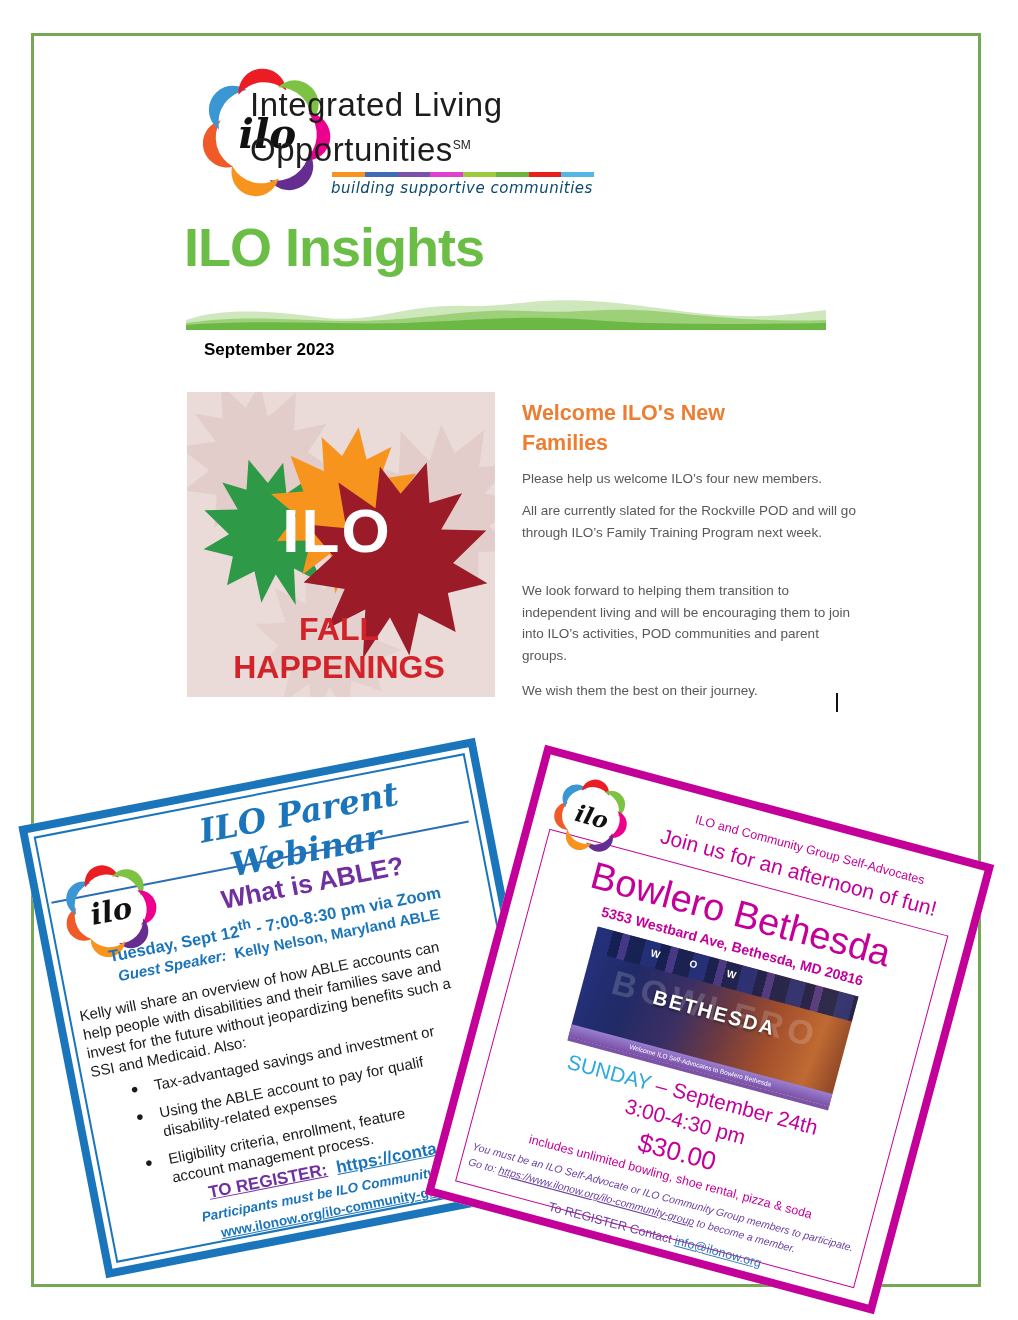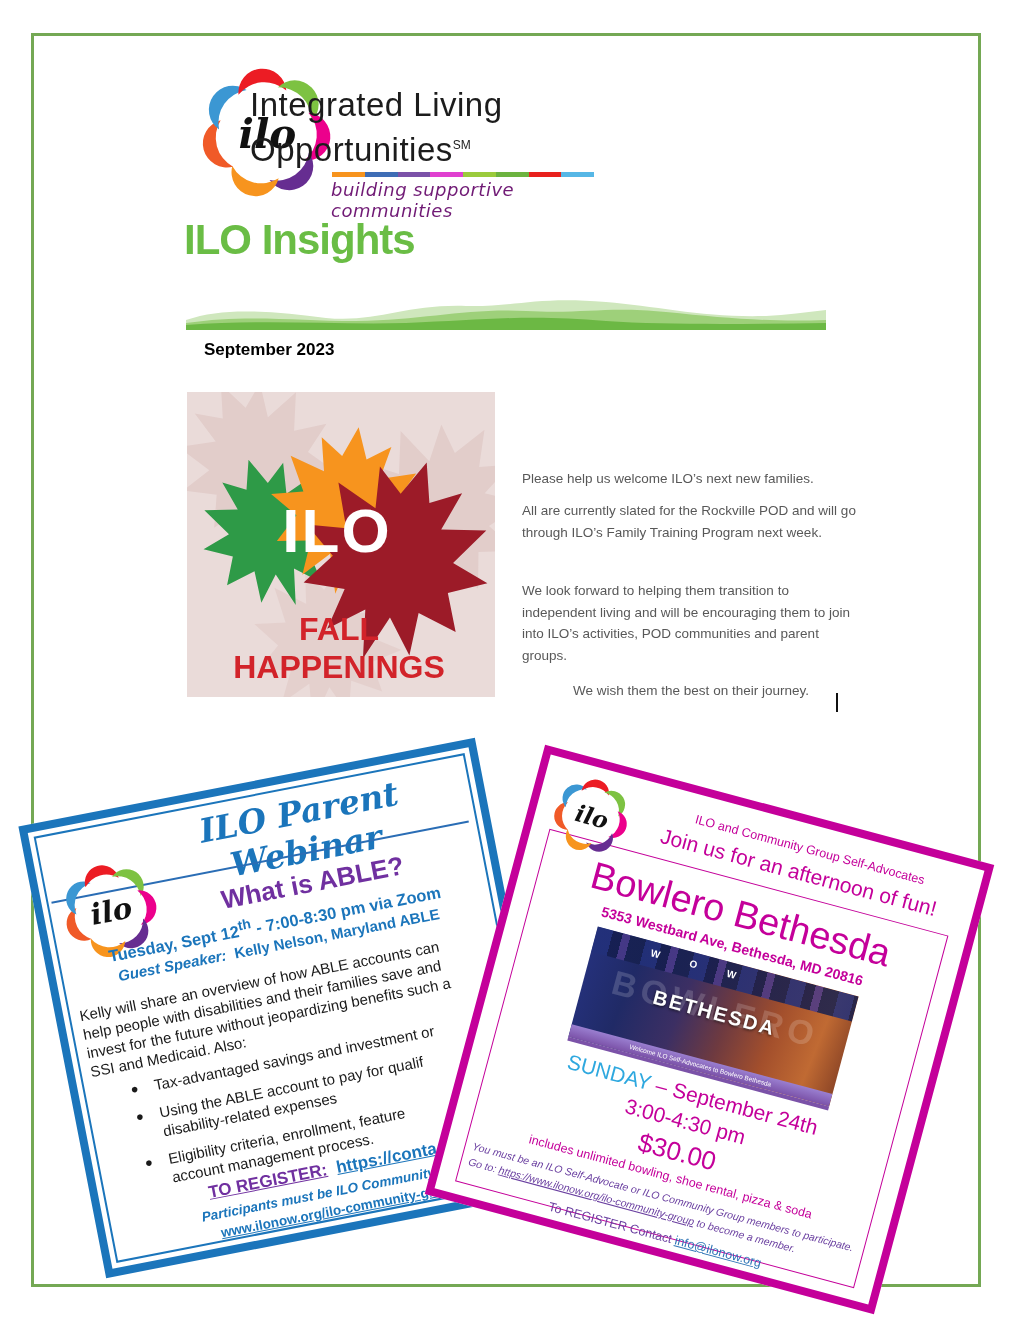--- a/index.html
+++ b/index.html
@@ -10,37 +10,37 @@
   
   .frame{left:31px;top:33px;width:944px;height:1248px;border:3px solid #74A854;z-index:1;}
 
   
   .logo-svg{left:186px;top:58px;width:160px;height:150px;z-index:2;}
   .orgname{left:250px;top:84px;width:344px;text-align:left;color:#1c1c1c;
            font-size:33px;line-height:41px;letter-spacing:.5px;font-weight:400;z-index:2;}
   .orgname sup{font-size:12px;letter-spacing:0;}
   .colorbar{left:332px;top:172px;width:262px;height:5px;display:flex;z-index:2;}
   .colorbar span{flex:1;}
-  .tagline{left:331px;top:179px;width:264px;color:#701a75;font-size:18px;font-style:italic;
+  .tagline{left:331px;top:179px;width:264px;color:#0c4a6e;font-size:15px;font-style:italic;
            letter-spacing:.5px;z-index:2;font-family:"DejaVu Sans",sans-serif;}
 
-  .news-title{left:184px;top:216px;font-size:42px;font-weight:bold;color:#6ABD45;
+  .news-title{left:184px;top:216px;font-size:54px;font-weight:bold;color:#6ABD45;
               letter-spacing:-1px;z-index:2;}
   .wave{left:186px;top:294px;width:640px;height:36px;z-index:2;}
   .issue-date{left:204px;top:340px;font-size:17px;font-weight:bold;color:#000000;z-index:2;}
 
   
   .fall-card{left:187px;top:392px;width:308px;height:305px;background:#EADBD9;overflow:hidden;z-index:2;}
   .fall-card svg{position:absolute;left:0;top:0;}
 
   
   .welcome-title{left:522px;top:398px;width:250px;font-size:21.5px;line-height:30px;
                  font-weight:bold;color:#ED7D31;z-index:2;}
   .welcome-p{left:522px;width:338px;font-size:13.5px;line-height:21.5px;color:#585858;z-index:2;}
-  .p0{top:468px;} .p1{top:500px;} .p2{top:580px;} .p3{top:680px;text-align:center;}
+  .p0{top:468px;} .p1{top:500px;} .p2{top:580px;} .p3{top:680px;}
   .cursor{left:836px;top:693px;width:2px;height:19px;background:#111;z-index:2;}
 
   
   .flyer-blue{left:58px;top:778px;width:465px;height:460px;background:#fff;
               border:8px solid #1B75BB;box-sizing:border-box;transform:rotate(-11deg);z-index:20;}
   .fb-inner{left:5px;top:5px;right:5px;bottom:5px;border:2px solid #1B75BB;}
   .fb-title{left:100px;top:12px;width:340px;text-align:center;color:#1B75BB;
             font-family:"DejaVu Serif",serif;font-style:italic;font-weight:bold;font-size:33px;}
   .fb-rule{left:10px;top:72px;width:425px;border-top:2px solid #2a6db5;}
   .fb-logo{left:12px;top:38px;width:108px;height:108px;}
@@ -160,21 +160,22 @@
       <use href="#maple-leaf" x="-100" y="-100" width="200" height="200" fill="#DFC6C3" opacity="0.5" transform="translate(140,250) scale(0.85) rotate(10)"></use>
       <use href="#maple-leaf" x="-100" y="-100" width="200" height="200" fill="#2E9A47" transform="translate(85,140) scale(0.80) rotate(-18)"></use>
       <use href="#maple-leaf" x="-100" y="-100" width="200" height="200" fill="#F7941E" transform="translate(160,118) scale(0.88) rotate(8)"></use>
       <use href="#maple-leaf" x="-100" y="-100" width="200" height="200" fill="#9C1B28" transform="translate(208,168) scale(1.08) rotate(18)"></use>
       <text x="150" y="160" text-anchor="middle" font-family="Liberation Sans" font-weight="bold" font-size="62" fill="#fff" letter-spacing="2">ILO</text>
       <text x="152" y="248" text-anchor="middle" font-family="Liberation Sans" font-weight="bold" font-size="32" fill="#D2232A">FALL</text>
       <text x="152" y="286" text-anchor="middle" font-family="Liberation Sans" font-weight="bold" font-size="32" fill="#D2232A">HAPPENINGS</text>
     </svg>
   </div>
 
-  <div class="abs welcome-p p0">Please help us welcome ILO’s next new families.</div>
+  <div class="abs welcome-title">Welcome ILO's New Families</div>
+  <div class="abs welcome-p p0">Please help us welcome ILO’s four new members.</div>
   <div class="abs welcome-p p2">We look forward to helping them transition to independent living and will be encouraging them to join into ILO’s activities, POD communities and parent groups.</div>
   <div class="abs welcome-p p1">All are currently slated for the Rockville POD and will go through ILO’s Family Training Program next week.</div>
   <div class="abs welcome-p p3">We wish them the best on their journey.</div>
   <div class="abs cursor"></div>
 
   <div class="abs flyer-blue">
     <div class="abs fb-inner"></div>
     <div class="abs fb-title">ILO Parent Webinar</div>
     <div class="abs fb-rule"></div>
     <svg class="abs fb-logo" viewBox="0 0 100 100">

